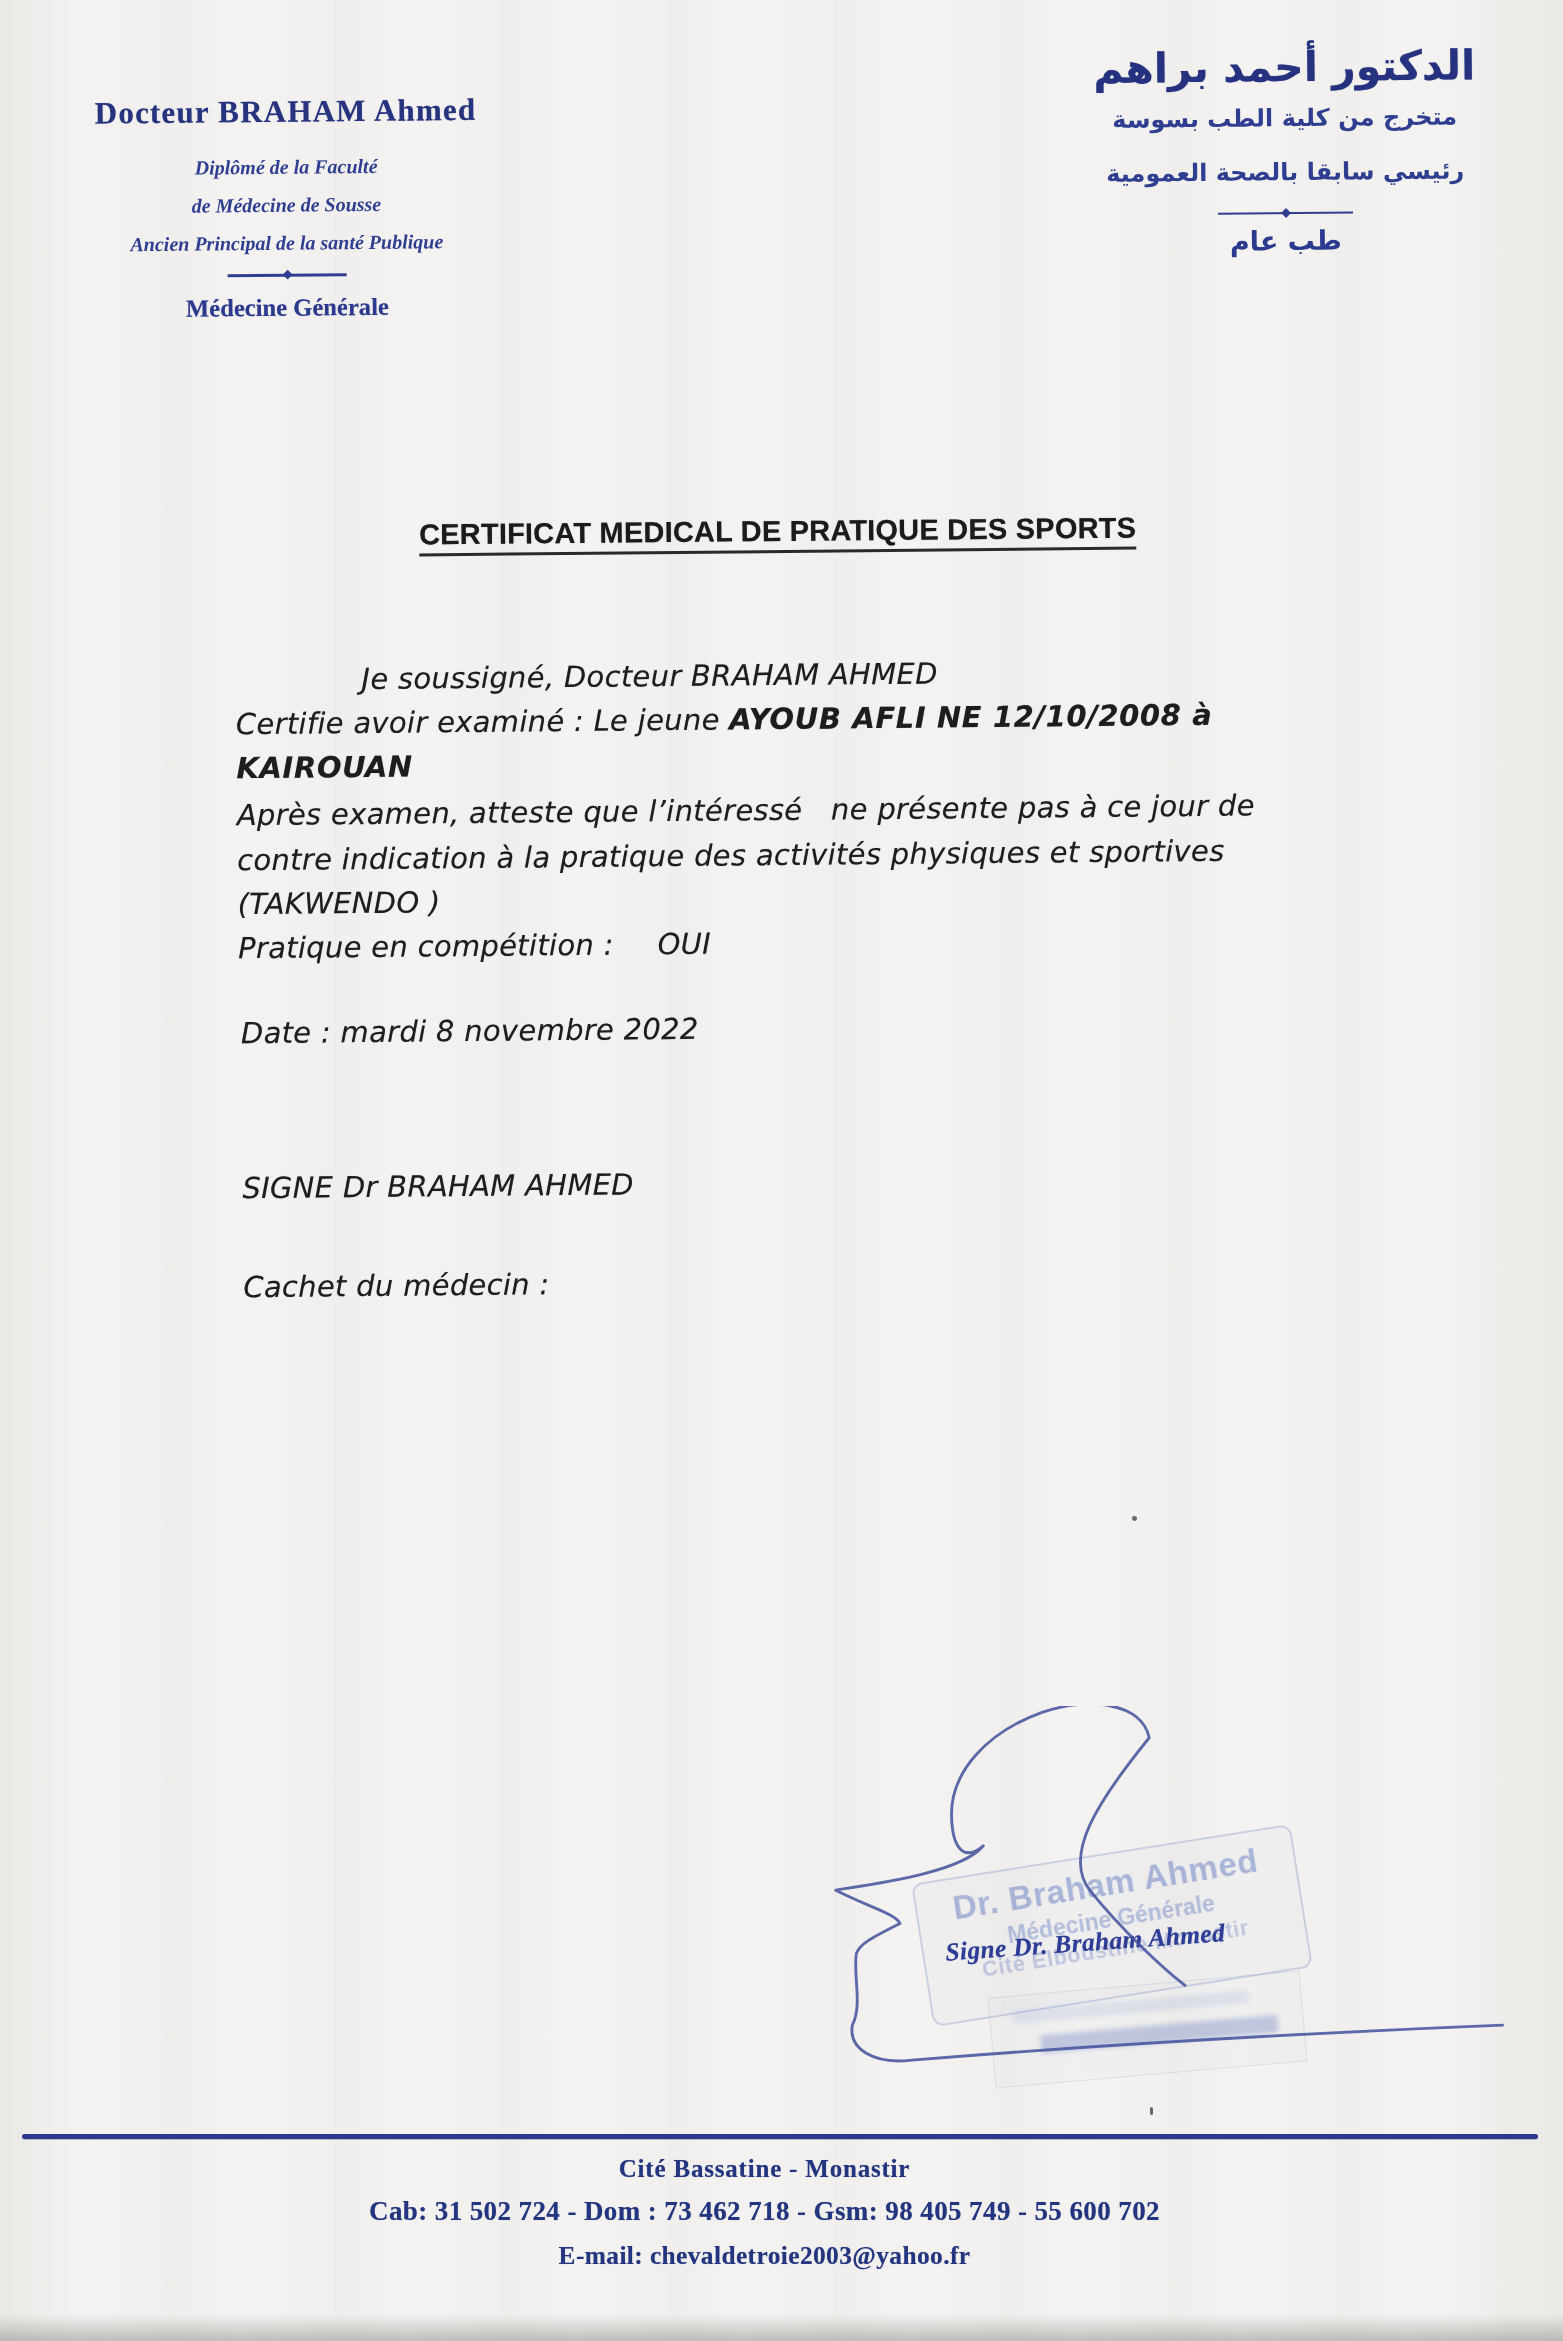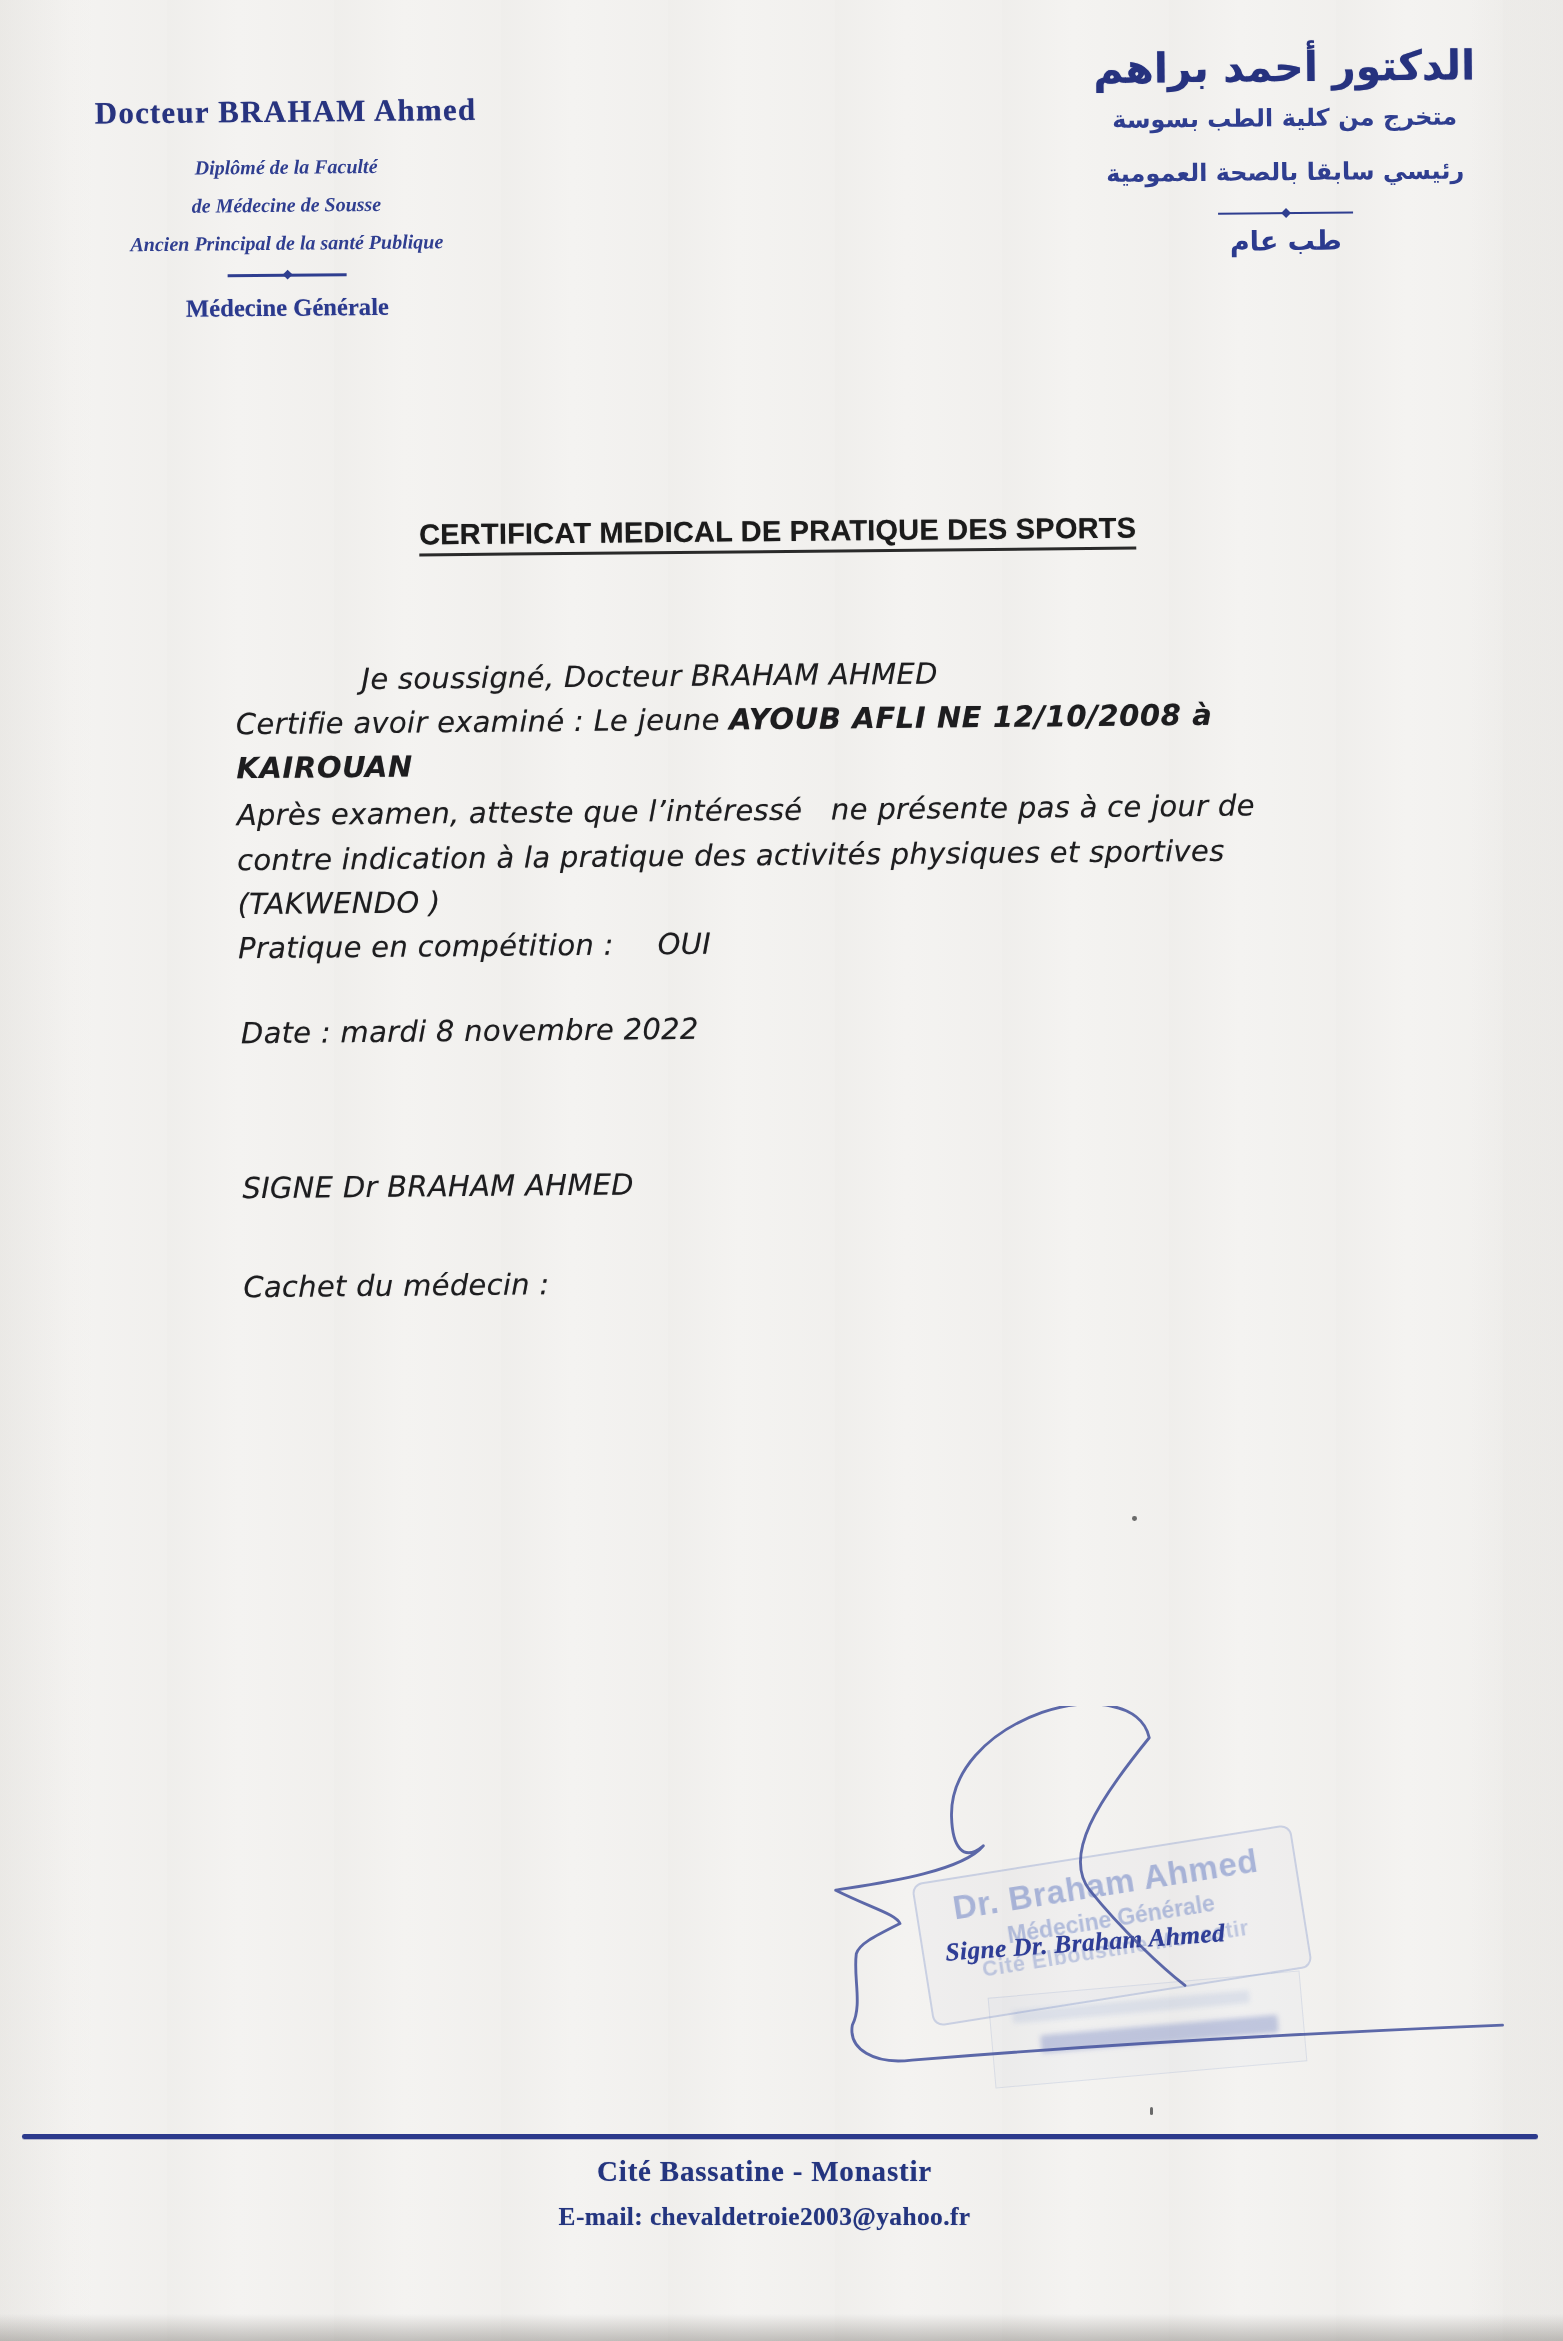--- a/index.html
+++ b/index.html
@@ -97,21 +97,21 @@
     background:rgba(140,160,210,0.03);
   }
   .ghost-bar{position:absolute;border-radius:2.4px;filter:blur(2.4px);}
   .ghost-bar.b1{left:22px;top:14.3px;width:238px;height:12.7px;background:rgba(120,140,200,0.16);}
   .ghost-bar.b2{left:48px;top:41px;width:238px;height:17.5px;background:rgba(80,100,180,0.30);}
   .sig-svg{position:absolute;left:826px;top:1706px;width:683px;height:389px;}
 
   
   .footer-rule{position:absolute;left:22px;top:2134px;width:1516px;height:4.8px;background:#2c3a8c;border-radius:2.4px;box-shadow:0 0.8px 0 rgba(44,58,140,0.4);}
   .footer{position:absolute;left:0;top:2155px;width:1529px;text-align:center;color:#24357f;font-weight:bold;}
-  .f-address{font-size:29px;letter-spacing:0.8px;text-shadow:0 0 0.8px rgba(36,53,127,0.5);}
+  .f-address{font-size:25px;letter-spacing:0.8px;text-shadow:0 0 0.8px rgba(36,53,127,0.5);}
   .f-phones{font-size:27px;margin-top:12.7px;letter-spacing:0.4px;text-shadow:0 0 0.8px rgba(36,53,127,0.5);}
   .f-email{font-size:25.4px;margin-top:14px;letter-spacing:0.4px;text-shadow:0 0 0.8px rgba(36,53,127,0.5);}
 
   .speck{position:absolute;background:#6a6a6a;border-radius:50%;}
 </style>
 </head>
 <body>
 
 <div class="page">
   <div class="tilt">
@@ -180,19 +180,20 @@
              C 58,255 88,262 93,274
              C 57,292 42,300 38,312
              C 34,342 46,376 33,402
              C 28,432 60,452 108,446
              C 330,428 560,414 852,402" fill="none" stroke="#47549e" stroke-width="3.6" stroke-linecap="round" stroke-linejoin="round" opacity="0.88"></path>
   </svg>
 
   <div class="footer-rule"></div>
   <div class="footer">
     <div class="f-address">Cité Bassatine - Monastir</div>
+    <div class="f-phones">Cab: 31 502 724 - Dom : 73 462 718 - Gsm: 98 405 749 - 55 600 702</div>
     <div class="f-email">E-mail: chevaldetroie2003@yahoo.fr</div>
   </div>
 
   <div class="speck" style="left:1132px;top:1516px;width:4.8px;height:4.8px;"></div>
   <div class="speck" style="left:1150px;top:2107px;width:3.2px;height:8px;border-radius:1.6px;"></div>
 </div>
 
 
 </body></html>

